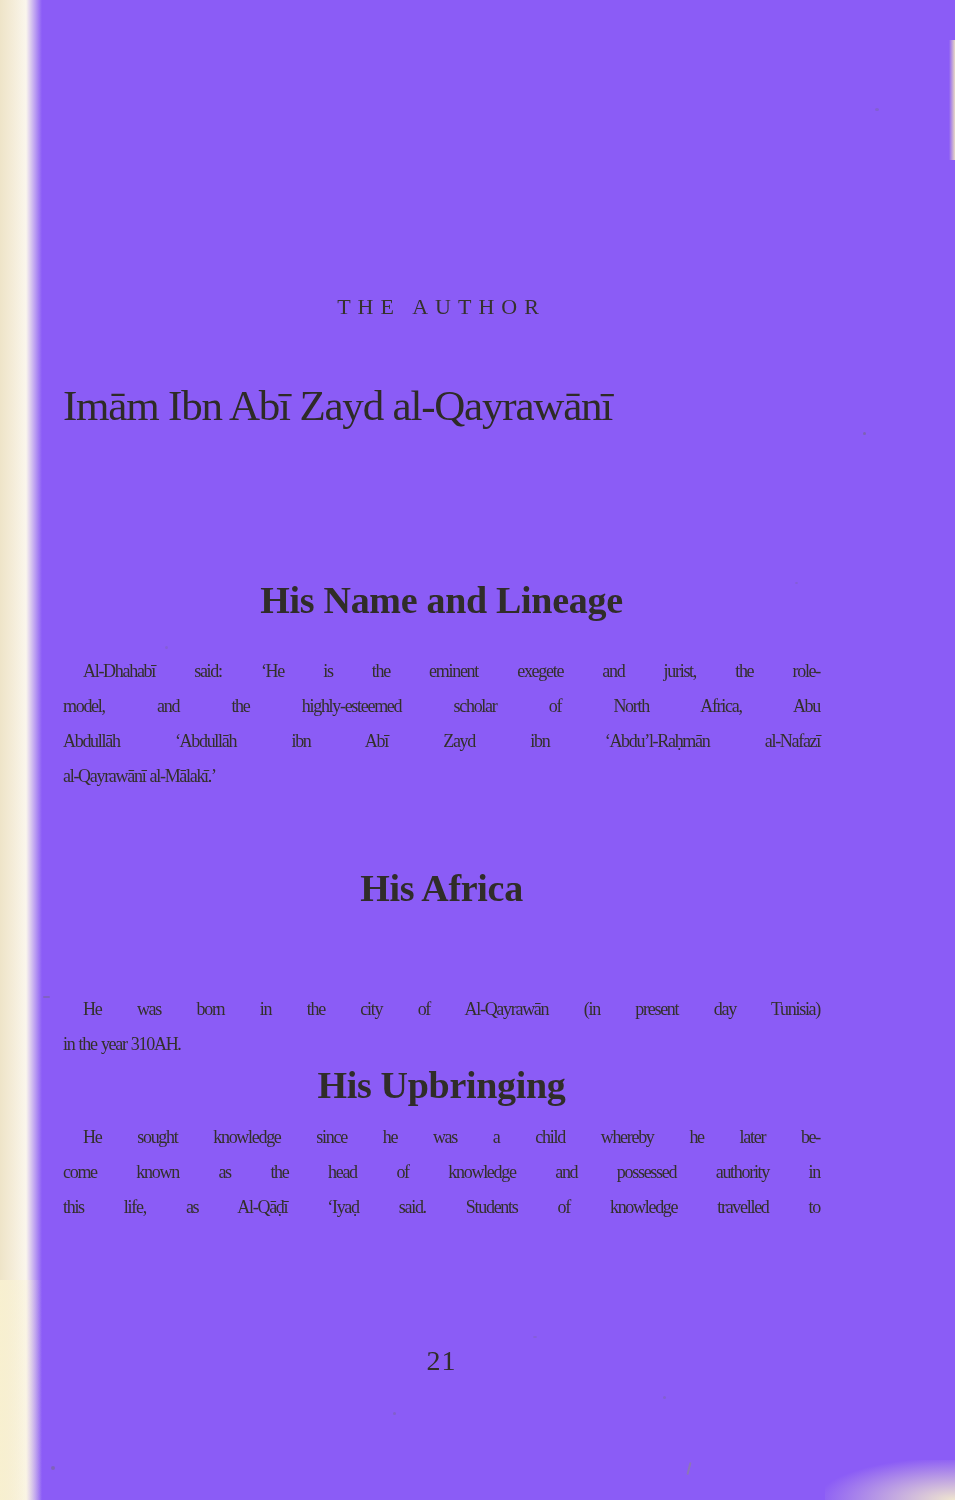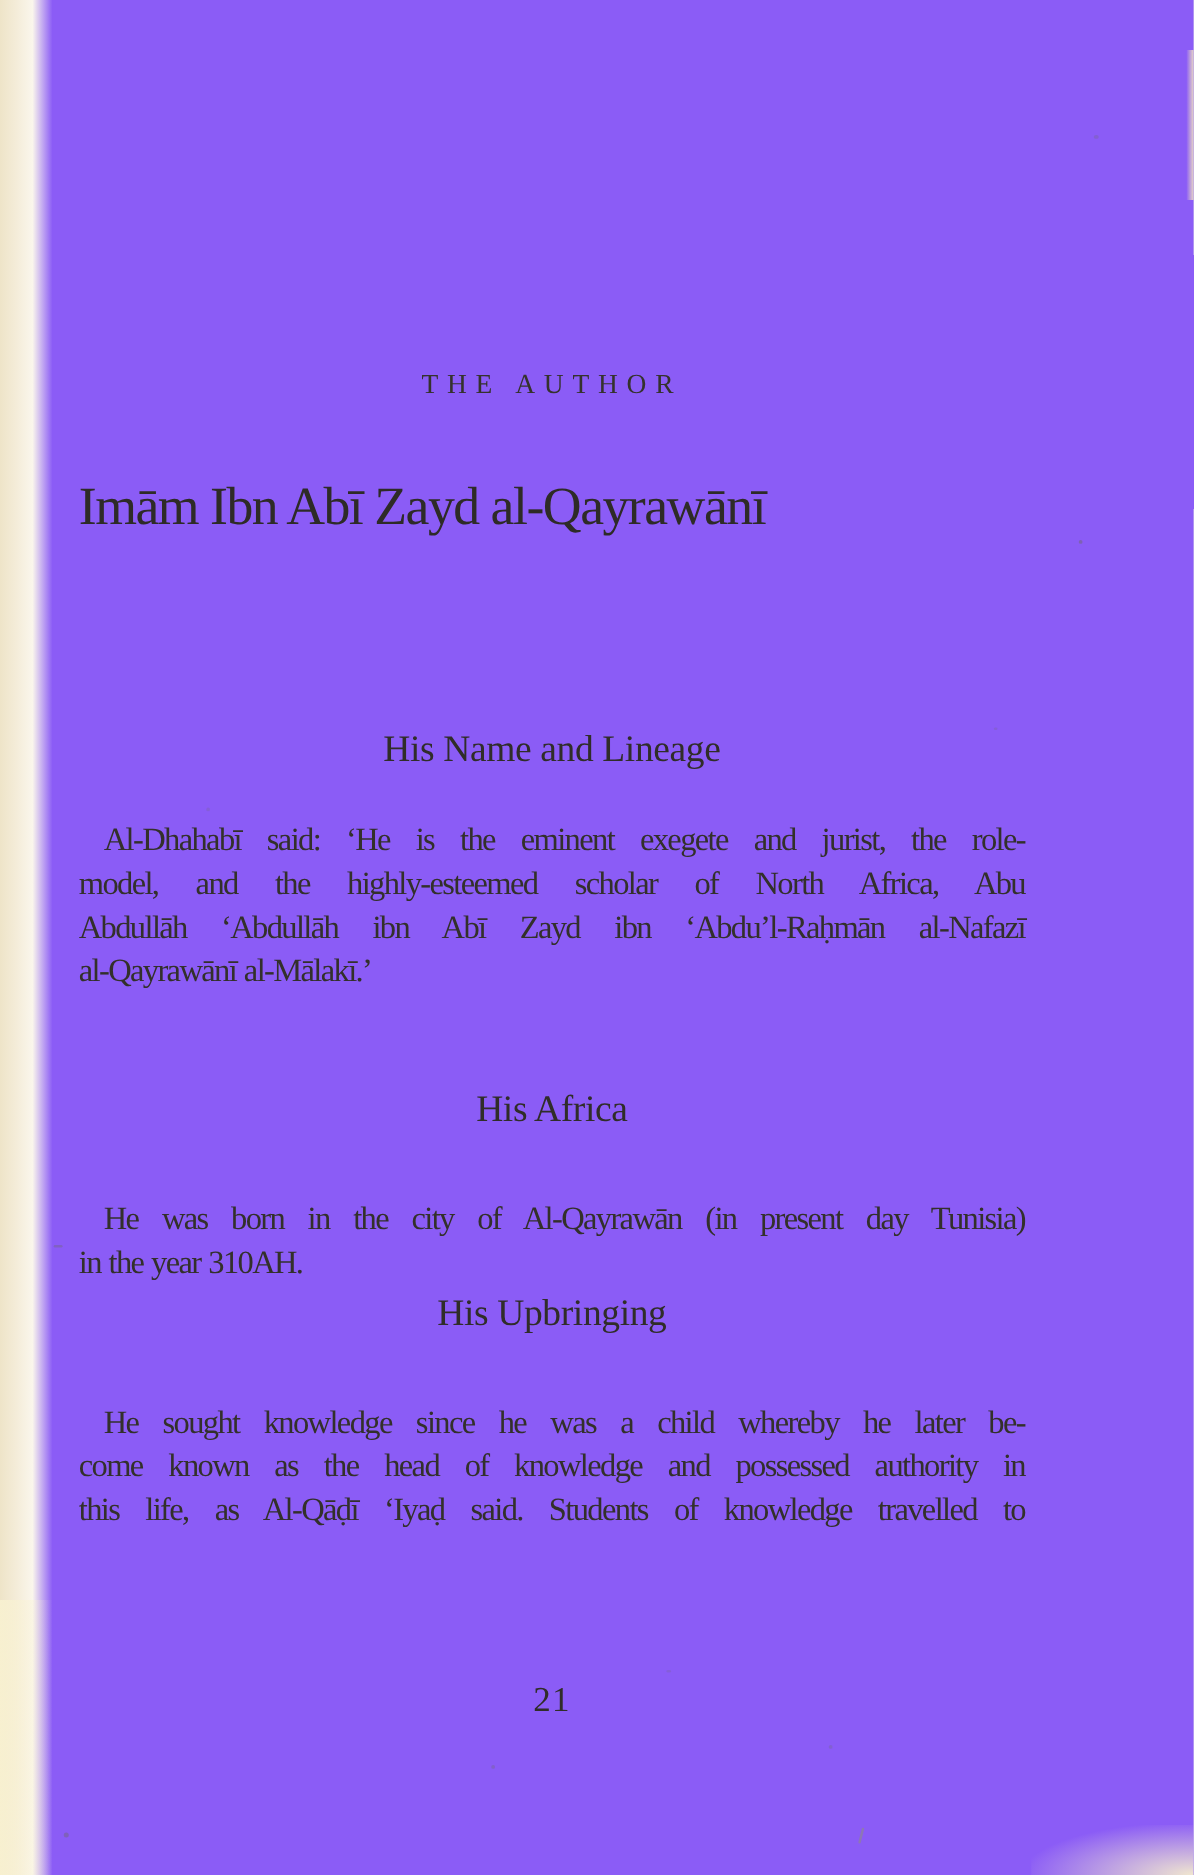--- a/index.html
+++ b/index.html
@@ -35,30 +35,30 @@
     top:294px;text-align:center;
     font-size:22px;line-height:26px;letter-spacing:7px;
     color:#35322d;
   }
   .title{
     top:381px;margin:0;font-weight:400;
     font-size:43px;line-height:50px;letter-spacing:-1.2px;
     color:#2e2b27;
   }
   .heading{
-    text-align:center;margin:0;font-weight:400;
-    font-size:30px;line-height:36px;letter-spacing:-0.3px;
+    text-align:center;margin:0;font-weight:700;
+    font-size:38px;line-height:36px;letter-spacing:-0.3px;
     color:#302d29;
   }
   .h-name{top:582px;}
   .h-birth{top:870px;}
-  .h-upbringing{top:1033px;text-align:center;}
-  .para{font-size:26px;line-height:35px;letter-spacing:-1.3px;word-spacing:1px;color:#33302b;}
+  .h-upbringing{top:1067px;text-align:center;}
+  .para{font-size:18px;line-height:35px;letter-spacing:-1.3px;word-spacing:1px;color:#33302b;}
   .p1{top:654px;}
-  .p2{top:957px;}
+  .p2{top:992px;}
   .p3{top:1120px;}
   .line{display:block;}
   .just{text-align:justify;text-align-last:justify;}
   .indent{text-indent:20px;}
   .pagenum{
     top:1344px;text-align:center;
     font-size:28px;line-height:34px;letter-spacing:1px;
   }
   
   .speck{position:absolute;background:#6d6a62;border-radius:50%;}

